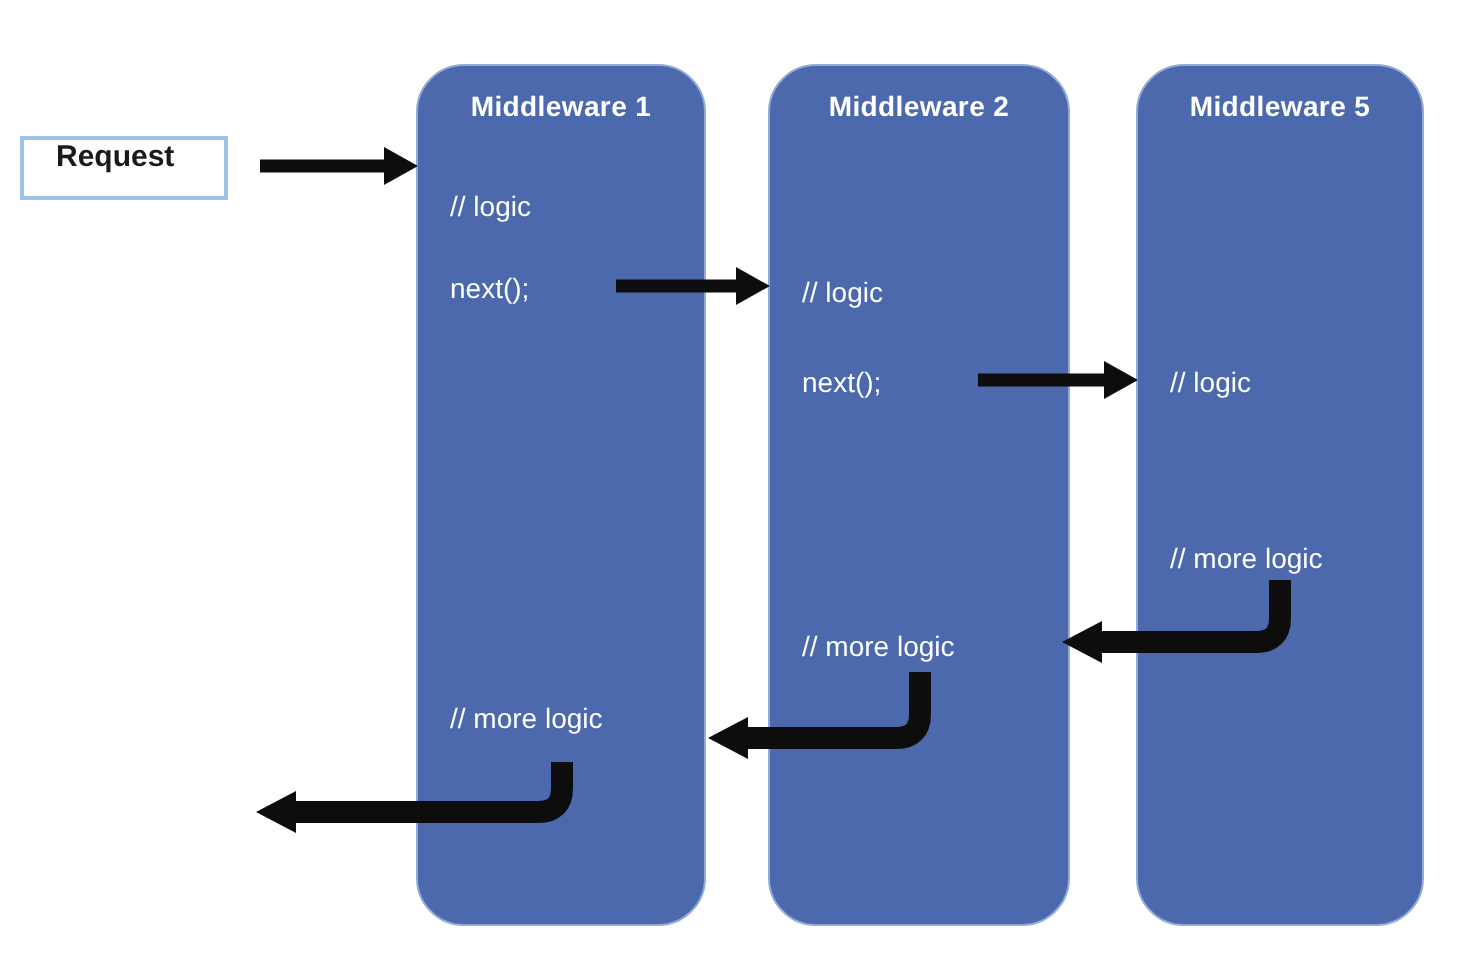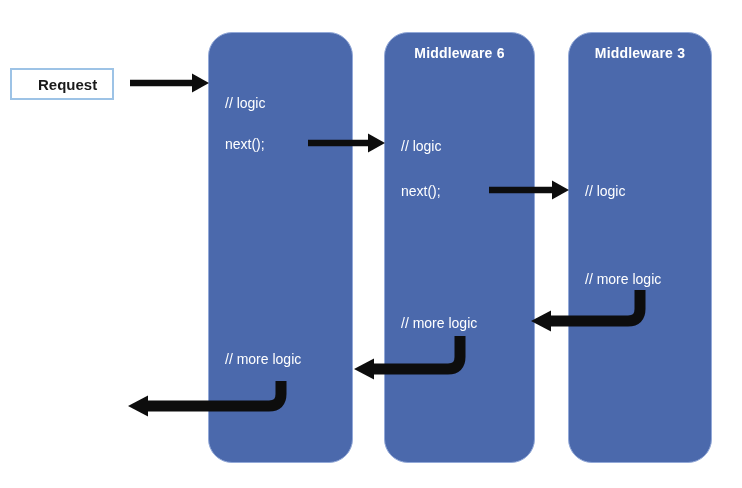--- a/index.html
+++ b/index.html
@@ -57,22 +57,22 @@
   .io-box {
     position: absolute;
     left: 10px;
     width: 104px;
     background: #ffffff;
     border: 2px solid var(--io-border);
     color: var(--io-text);
     font-size: 15px;
     font-weight: 700;
     display: flex;
-    align-items: center;
-    padding-left: 26px;
+    align-items: flex-start;
+    padding-left: 16px;
   }
   .io-box.request  { top: 68px;  height: 32px; }
   .io-box.response { top: 392px; height: 30px; }
   svg.arrows {
     position: absolute;
     top: 0; left: 0;
     width: 742px; height: 488px;
     pointer-events: none;
     z-index: 2;
   }
@@ -84,34 +84,35 @@
 <body>
 
 <div class="canvas">
 
   <div class="io-box request">
     <span>Request</span>
   </div>
 
 
   <div class="card mw1">
+    <div class="card-title">Middleware 1</div>
     <div class="code" style="top:60px">// logic</div>
     <div class="code" style="top:101px">next();</div>
     <div class="code" style="top:316px">// more logic</div>
   </div>
 
   <div class="card mw2">
-    <div class="card-title">Middleware 6</div>
+    <div class="card-title">Middleware 2</div>
     <div class="code" style="top:103px">// logic</div>
     <div class="code" style="top:148px">next();</div>
     <div class="code" style="top:280px">// more logic</div>
   </div>
 
   <div class="card mw3">
-    <div class="card-title">Middleware 3</div>
+    <div class="card-title">Middleware 5</div>
     <div class="code" style="top:148px">// logic</div>
     <div class="code" style="top:236px">// more logic</div>
   </div>
 
   <svg class="arrows" viewBox="0 0 742 488" xmlns="http://www.w3.org/2000/svg">
 
     <g>
       <line class="shaft" x1="130" y1="83" x2="192" y2="83"></line>
       <polygon class="head" points="192,73.5 209,83 192,92.5"></polygon>
     </g>

